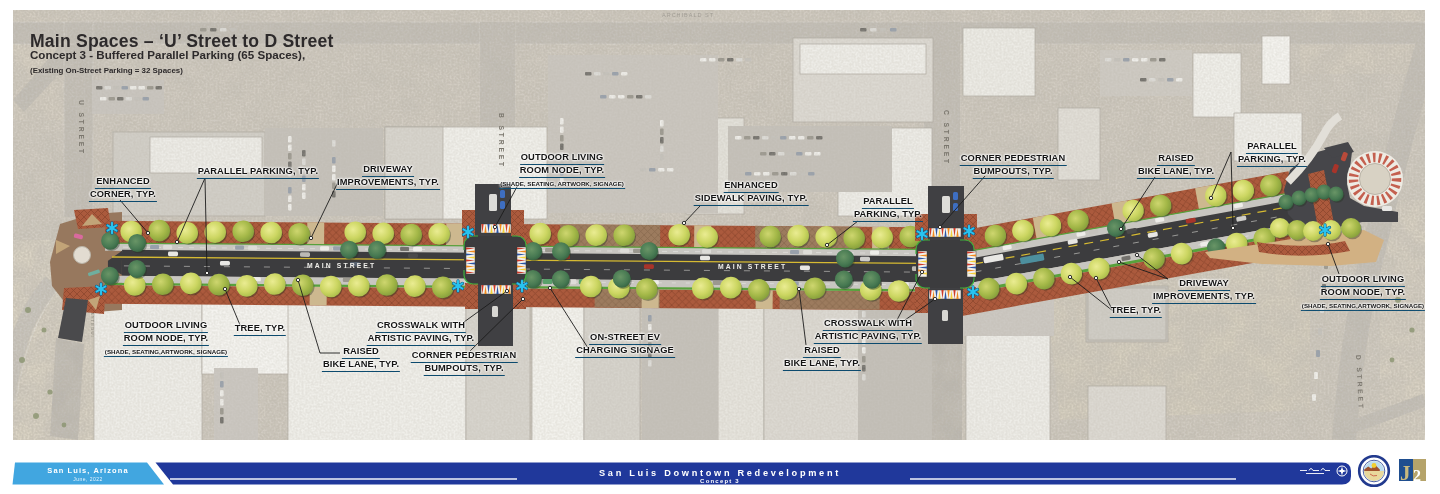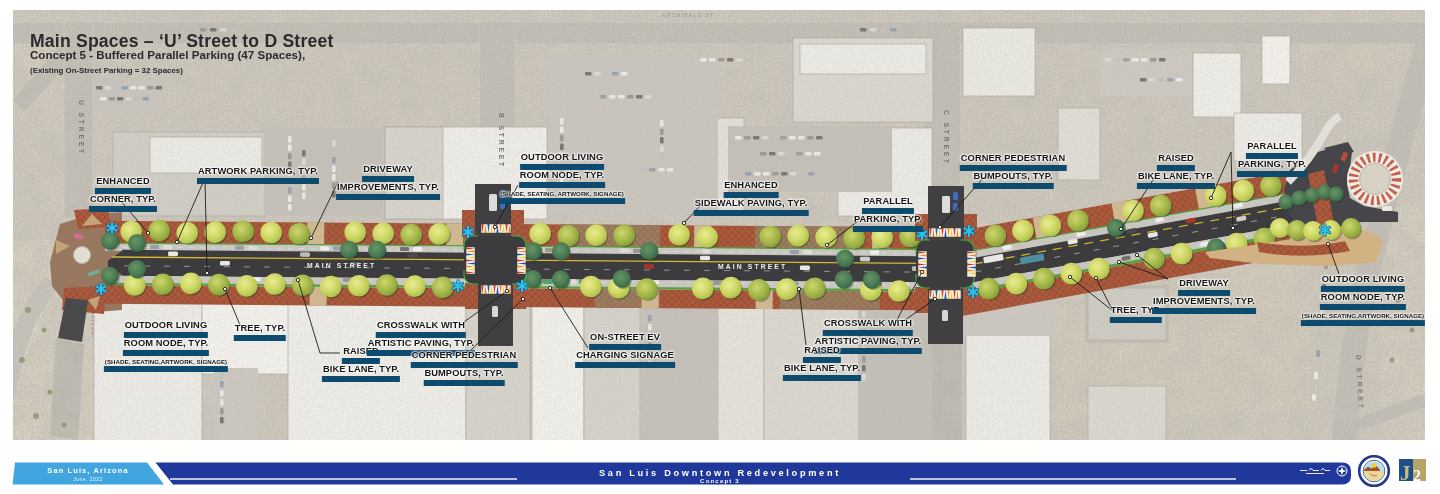--- a/index.html
+++ b/index.html
@@ -1,20 +1,20 @@
 <!DOCTYPE html>
 <html><head><meta charset="utf-8">
 <style>
 html,body{margin:0;padding:0;background:#ffffff;width:1440px;height:494px;overflow:hidden}
 #page{position:relative;width:1440px;height:494px;font-family:"Liberation Sans",sans-serif}
 #scene{position:absolute;left:0;top:0}
 .lbl{position:absolute;transform:translateX(-50%);text-align:center;font-weight:bold;font-size:9.3px;
  letter-spacing:0.1px;color:#141414;line-height:1.25;white-space:nowrap;
  text-shadow:0 0 2px rgba(255,255,255,.95),0 0 2px rgba(255,255,255,.95),0 0 3px rgba(255,255,255,.9),0 0 3px rgba(255,255,255,.9)}
-.ul{display:inline-block;border-bottom:6px solid #0c4a6e;padding:0 1px 0.5px 1px}
+.ul{display:inline-block;border-bottom:1px solid #0c4a6e;padding:0 1px 0.5px 1px}
 .sm{font-size:6.2px;letter-spacing:0}
 .tl{position:absolute;left:30px;color:#2d2a2b;line-height:1.2;font-weight:bold;white-space:nowrap}
 .t1{font-size:17.6px;letter-spacing:0.2px}
 .t2{font-size:11.6px}
 .t2b{font-size:11.3px}
 .t3{font-size:7.9px}
 </style></head>
 <body>
 <div id="page">
 <svg id="scene" width="1440" height="494" viewBox="0 0 1440 494">
@@ -1103,30 +1103,30 @@
 
 <path d="M905,320 L935,299" stroke="#1c1c1c" stroke-width="0.9" fill="none"></path>
 <circle cx="935" cy="299" r="1.7" fill="#f5f4f0" stroke="#1c1c1c" stroke-width="0.9"></circle>
 
 <path d="M806,345 L799,289" stroke="#1c1c1c" stroke-width="0.9" fill="none"></path>
 <circle cx="799" cy="289" r="1.7" fill="#f5f4f0" stroke="#1c1c1c" stroke-width="0.9"></circle>
 </g>
 </svg>
 
 <div class="tl t1" style="top:31px">Main Spaces – ‘U’ Street to D Street</div>
-<div class="tl t2" style="top:48px">Concept 5 - Buffered Parallel Parking (47 Spaces),</div>
+<div class="tl t2" style="top:48px">Concept 3 - Buffered Parallel Parking (65 Spaces),</div>
 <div class="tl t3" style="top:66px">(Existing On-Street Parking = 32 Spaces)</div>
 
 <div class="lbl" style="left:123px;top:176px">
 <span class="ul">ENHANCED</span><br>
 <span class="ul">CORNER, TYP.</span><br>
 </div>
 
 <div class="lbl" style="left:258px;top:166px">
-<span class="ul">ARTWORK PARKING, TYP.</span><br>
+<span class="ul">PARALLEL PARKING, TYP.</span><br>
 </div>
 
 <div class="lbl" style="left:388px;top:164px">
 <span class="ul">DRIVEWAY</span><br>
 <span class="ul">IMPROVEMENTS, TYP.</span><br>
 </div>
 
 <div class="lbl" style="left:562px;top:152px">
 <span class="ul">OUTDOOR LIVING</span><br>
 <span class="ul">ROOM NODE, TYP.</span><br>

